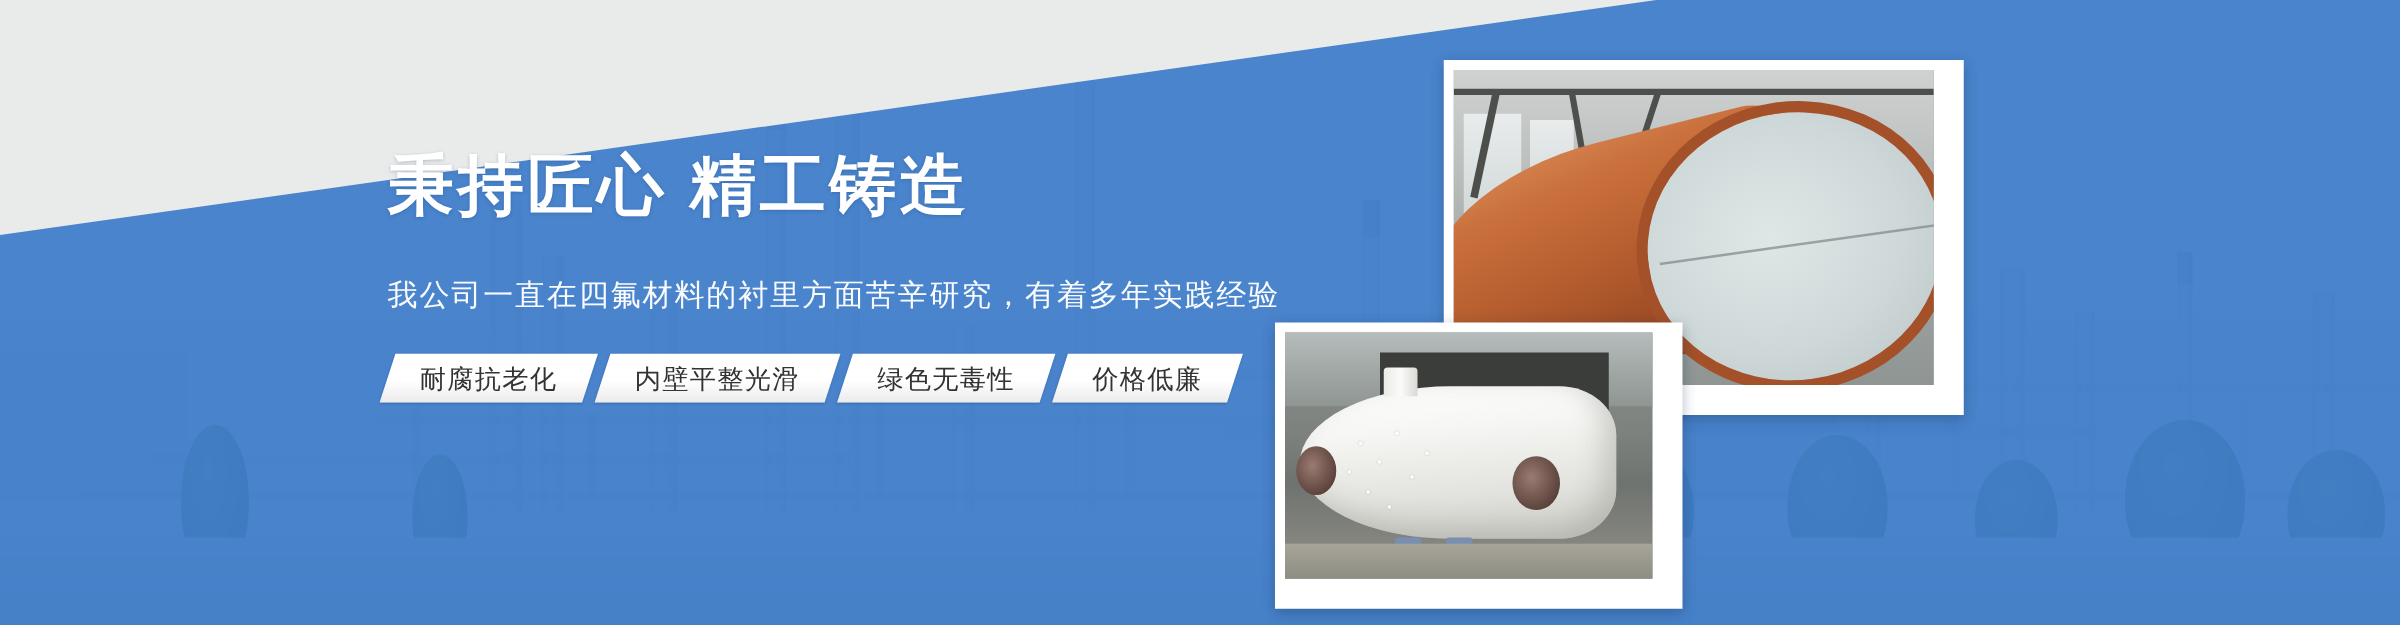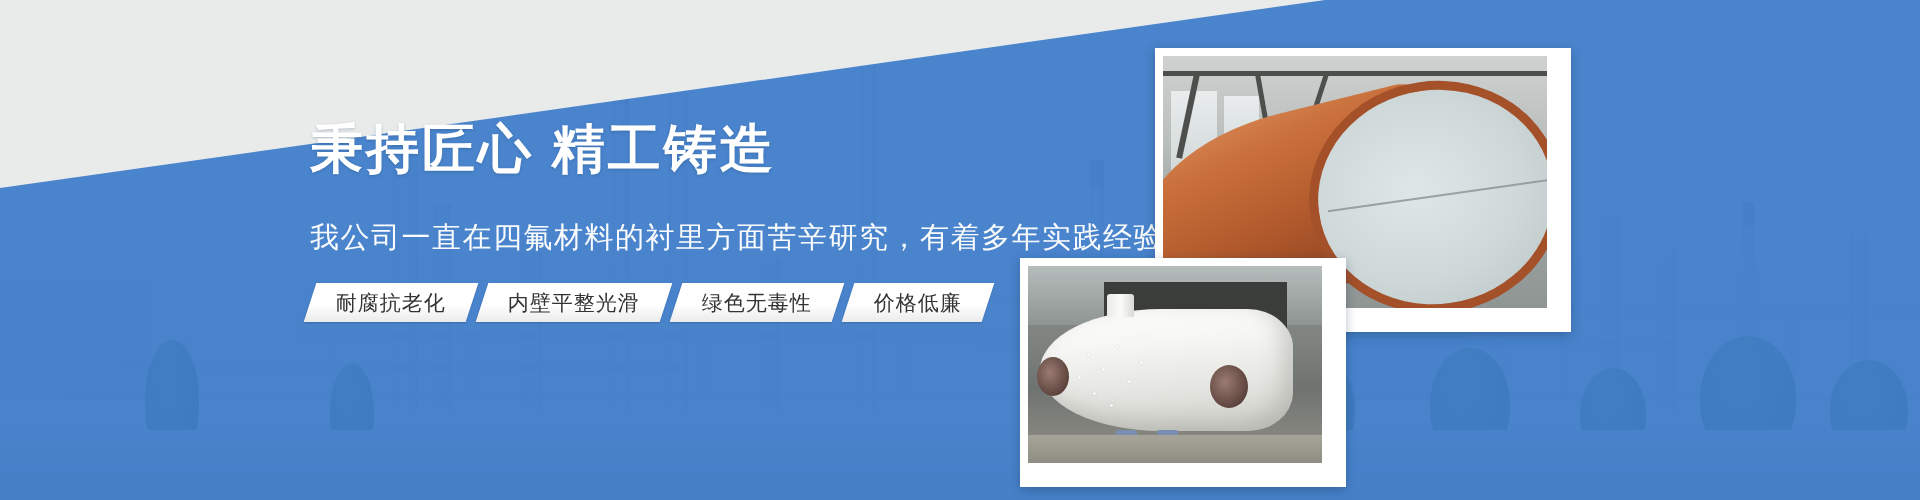--- a/index.html
+++ b/index.html
@@ -64,21 +64,21 @@
     font-size:53px;
     line-height:62px;
     letter-spacing:3px;
     font-weight:700;
     white-space:nowrap;
     text-shadow:0 1px 3px rgba(20,50,90,.25);
   }
   .subtitle{
     position:absolute;left:310px;top:222px;
     color:#ffffff;
-    font-size:29px;
+    font-size:24px;
     line-height:30px;
     letter-spacing:1.5px;
     white-space:nowrap;
     opacity:.97;
   }
   .tags{
     position:absolute;left:310px;top:283px;
     display:flex;align-items:center;gap:10px;
   }
   .tag{

